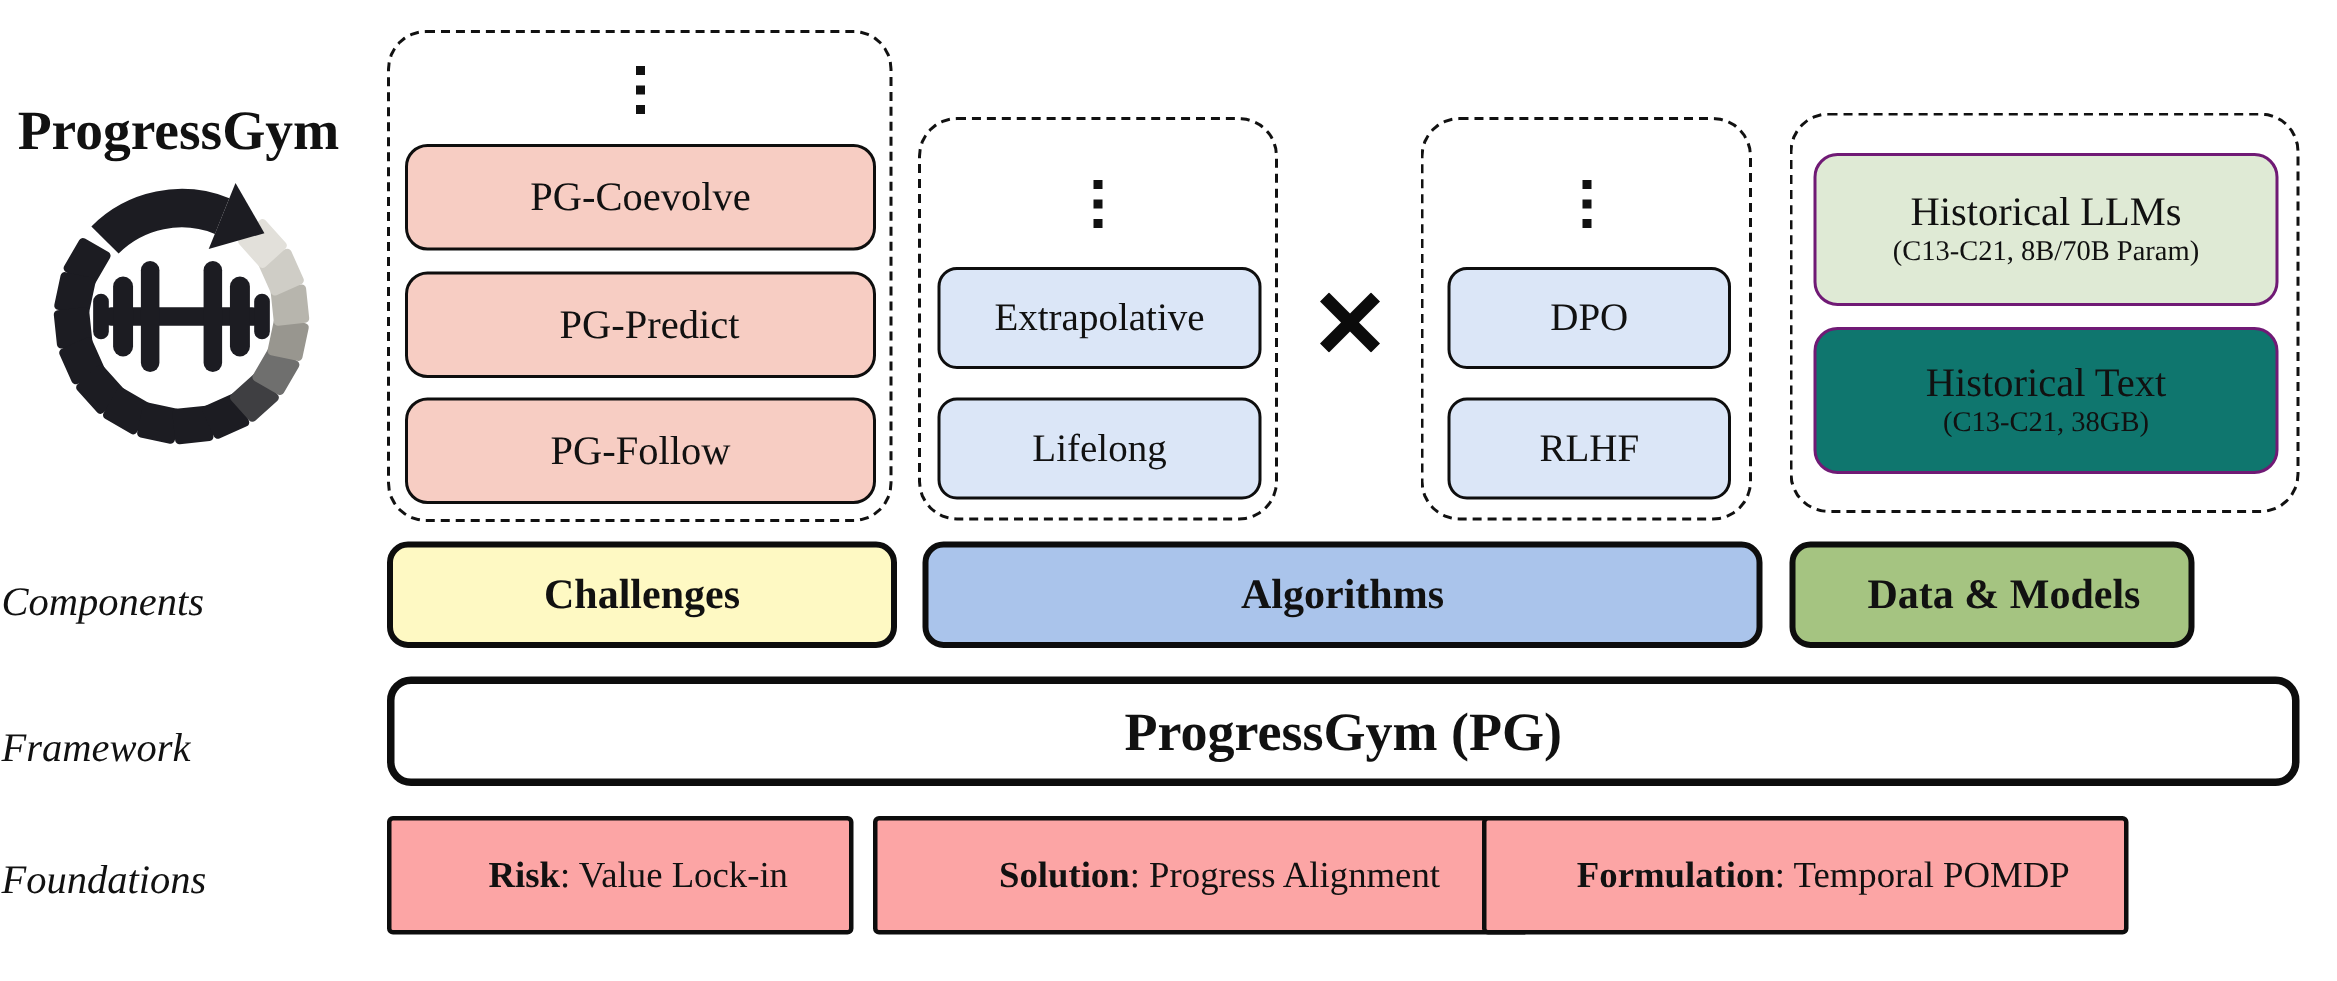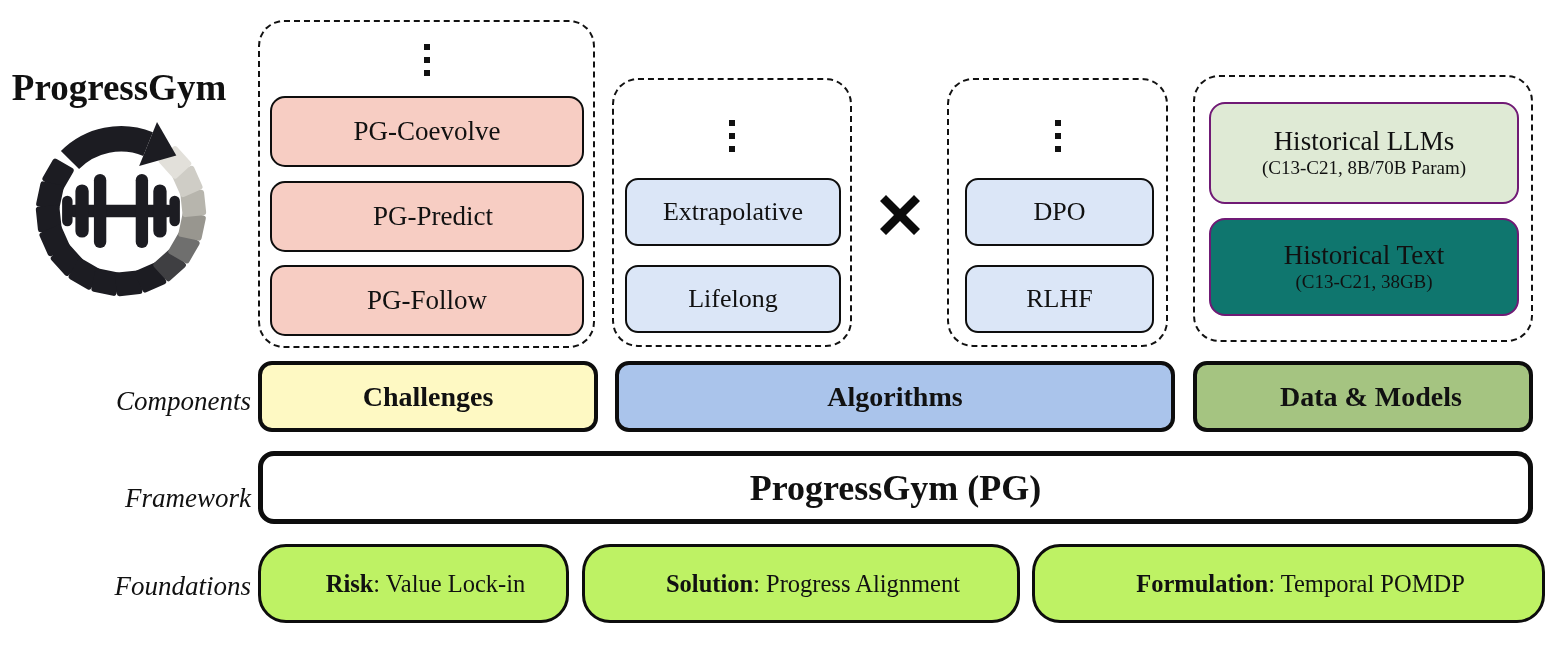--- a/index.html
+++ b/index.html
@@ -16,21 +16,21 @@
 
   
   .brand {
     left: 8px; top: 66px; width: 222px;
     text-align: center;
     font-size: 37px; font-weight: bold;
     letter-spacing: 0px;
   }
   .row-label {
     left: 1px; width: 250px;
-    text-align: right;
+    text-align: left;
     font-style: italic;
     font-size: 27px;
   }
 
   
   .dashed-box {
     border: 2.5px dashed #111;
     border-radius: 26px;
     background: transparent;
   }
@@ -85,22 +85,22 @@
     border-radius: 16px;
     background: #ffffff;
     display: flex; align-items: center; justify-content: center;
     font-size: 36px; font-weight: bold;
   }
 
   .fnd-box {
     position: absolute;
     top: 544px; height: 79px;
     border: 3px solid #0d0d0d;
-    border-radius: 28px;
-    background: #bef264;
+    border-radius: 4px;
+    background: #fca5a5;
     display: flex; align-items: center; justify-content: center;
     font-size: 24.5px;
     white-space: pre;
     padding-left: 24px;
   }
   .fnd-prefix { font-weight: bold; }
 
   .logo-svg { left: 26px; top: 112px; }
 </style>
 </head>
@@ -221,27 +221,27 @@
       <div class="di-sub">(C13-C21, 8B/70B Param)</div>
     </div>
     <div class="data-item" style="left: 14px; top: 141px; width: 310px; height: 98px; background: #0f766e;">
       <div class="di-title">Historical Text</div>
       <div class="di-sub">(C13-C21, 38GB)</div>
     </div>
   </div>
 
   <div class="bar" style="left: 258px; width: 340px; background: #fef9c3;">Challenges</div>
   <div class="bar" style="left: 615px; width: 560px; background: rgb(170, 196, 235);">Algorithms</div>
-  <div class="bar" style="left: 1193px; width: 340px; background: rgb(165, 196, 129); padding-left: 16px;">Data &amp; Models</div>
+  <div class="bar" style="left: 1193px; width: 270px; background: rgb(165, 196, 129); padding-left: 16px;">Data &amp; Models</div>
 
   <div class="abs framework-bar">ProgressGym (PG)</div>
 
   <div class="fnd-box" style="left:258px; width:311px;">
     <span class="fnd-prefix">Risk</span><span>: Value Lock-in</span>
   </div>
   <div class="fnd-box" style="left:582px; width:438px;">
     <span class="fnd-prefix">Solution</span><span>: Progress Alignment</span>
   </div>
-  <div class="fnd-box" style="left:1032px; width:513px;">
+  <div class="fnd-box" style="left:988px; width:431px;">
     <span class="fnd-prefix">Formulation</span><span>: Temporal POMDP</span>
   </div>
 
 </div>
 
 </body></html>

